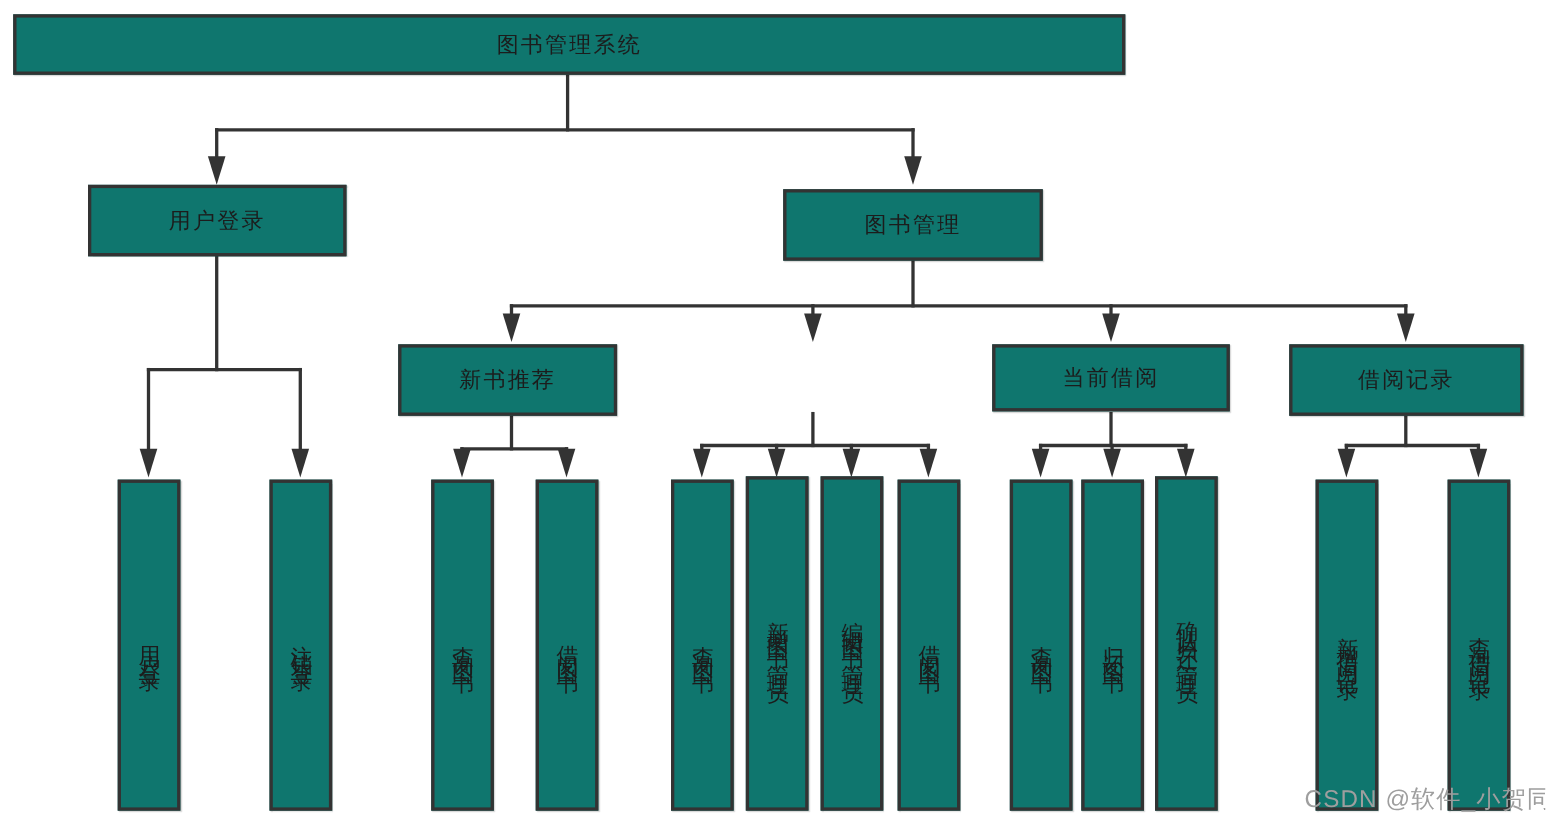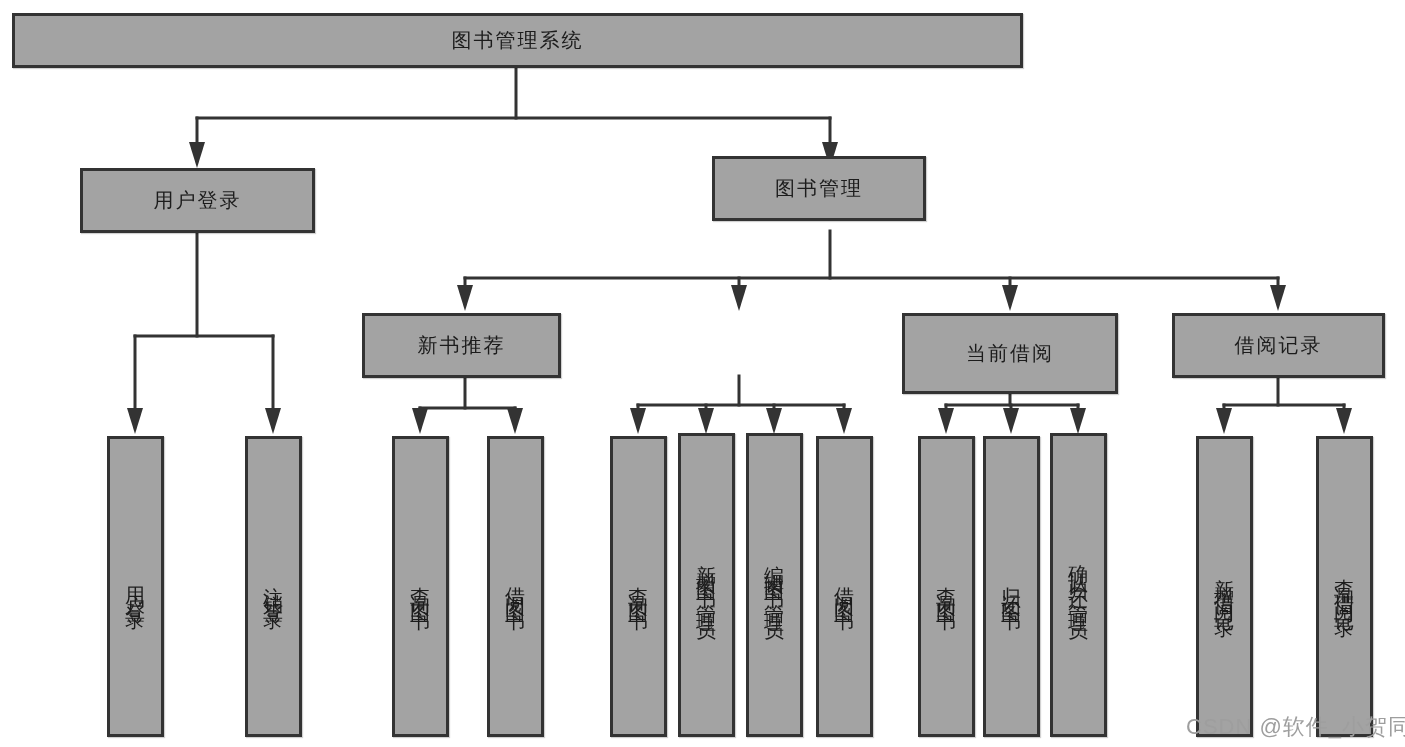--- a/index.html
+++ b/index.html
@@ -6,21 +6,21 @@
   #stage{
     position:relative;width:1405px;height:747px;background:#ffffff;
     font-family:"Liberation Sans","DejaVu Sans",sans-serif;
     overflow:hidden;
   }
   .wires{position:absolute;left:0;top:0;z-index:1;}
   .wires line{stroke:#333333;stroke-width:3;stroke-linecap:square;}
   .wires polygon{fill:#333333;}
   .node{
     position:absolute;box-sizing:border-box;border:3px solid #333333;
-    background:#a3a3a3;display:flex;align-items:center;justify-content:center;
+    background:#0f766e;display:flex;align-items:center;justify-content:center;
     color:#1c1c1c;font-size:20px;letter-spacing:2px;z-index:2;
     box-shadow:1px 1px 1px rgba(0,0,0,0.18);
   }
   .leaf .v{
     writing-mode:vertical-rl;text-orientation:mixed;
     letter-spacing:8px;font-size:20px;line-height:1;white-space:nowrap;
   }
   #watermark{
     position:absolute;left:1186px;top:712px;z-index:5;
     color:#9e9e9e;font-size:22px;letter-spacing:1px;white-space:nowrap;
@@ -103,24 +103,24 @@
       <line x1="1224" y1="405" x2="1224" y2="414"></line>
       <polygon points="1216,408 1232,408 1224,434"></polygon>
       <line x1="1344" y1="405" x2="1344" y2="414"></line>
       <polygon points="1336,408 1352,408 1344,434"></polygon>
     </g>
   </svg>
 
   <div class="node" style="left:12px;top:13px;width:1011px;height:55px">图书管理系统</div>
 
   <div class="node" style="left:80px;top:168px;width:235px;height:65px">用户登录</div>
-  <div class="node" style="left:712px;top:156px;width:214px;height:65px">图书管理</div>
+  <div class="node" style="left:712px;top:172px;width:236px;height:65px">图书管理</div>
 
   <div class="node" style="left:362px;top:313px;width:199px;height:65px">新书推荐</div>
-  <div class="node" style="left:902px;top:313px;width:216px;height:81px">当前借阅</div>
+  <div class="node" style="left:902px;top:313px;width:216px;height:61px">当前借阅</div>
   <div class="node" style="left:1172px;top:313px;width:213px;height:65px">借阅记录</div>
 
   <div class="node leaf" style="left:107px;top:436px;width:57px;height:301px">
     <span class="v">用户登录</span>
   </div>
   <div class="node leaf" style="left:245px;top:436px;width:57px;height:301px">
     <span class="v">注销登录</span>
   </div>
 
   <div class="node leaf" style="left:392px;top:436px;width:57px;height:301px">

